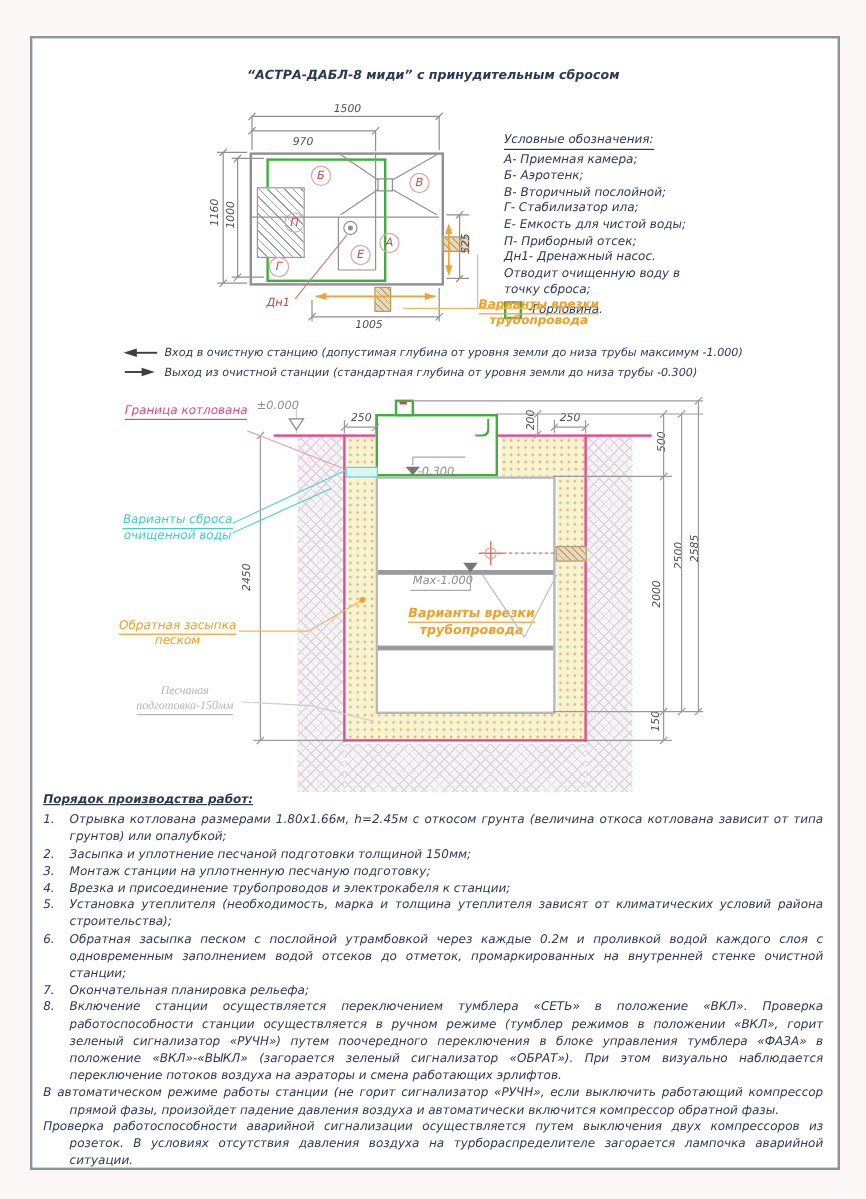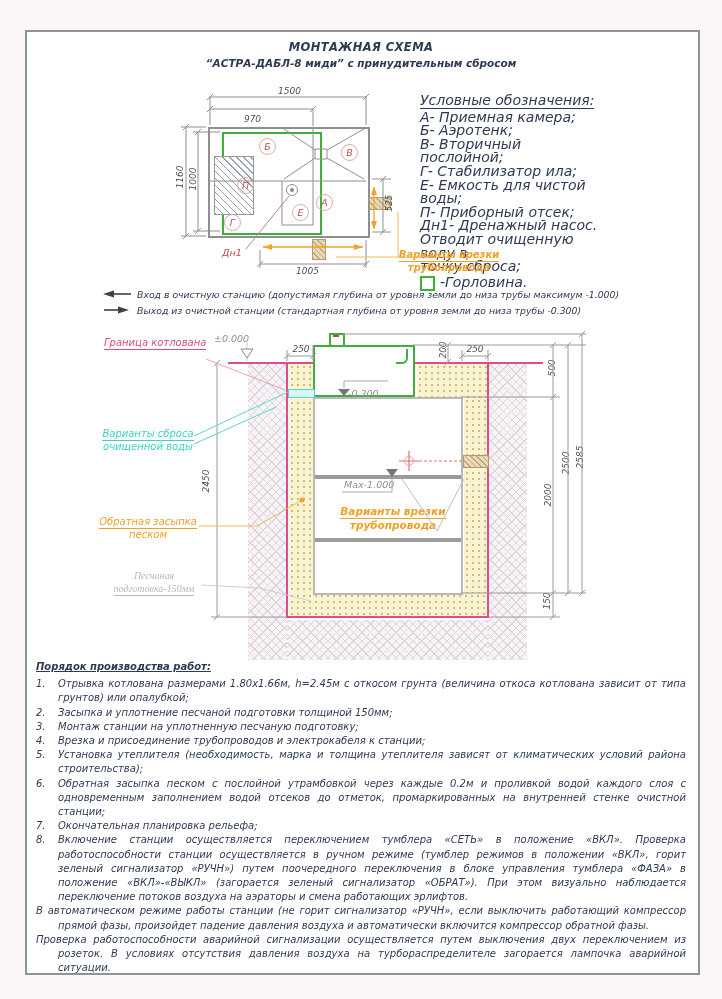--- a/index.html
+++ b/index.html
@@ -37,42 +37,41 @@
   .lev{position:absolute;font-size:9.5px;color:#8f8f8f;white-space:nowrap;}
   .lbl{position:absolute;font-size:10px;line-height:12.5px;white-space:nowrap;}
   .crimson{color:#d94f7e;}
   .cyan{color:#3ecfca;}
   .orange{color:#efa028;}
   .ltgray{color:#b8b6ba;font-family:Liberation Serif, serif;}
   .red{color:#c0504d;text-align:right;}
   .und{border-bottom:1px solid currentColor;padding-bottom:1px;}
   .w600{font-weight:600;}
   
-  .legend{position:absolute;left:420px;top:94px;width:180px;font-size:14px;line-height:13.6px;}
+  .legend{position:absolute;left:420px;top:110px;width:180px;font-size:10px;line-height:13.6px;}
   .legend .hdr{display:inline-block;border-bottom:1px solid currentColor;margin-bottom:2px;}
   .gorl{display:flex;align-items:center;margin-top:2px;}
   .gsq{display:inline-block;width:11px;height:11px;border:2px solid #3fae3c;margin-right:5px;flex:none;}
   
   .iot{position:absolute;font-size:9.3px;line-height:11px;white-space:nowrap;}
   
   .wo{position:absolute;left:36px;top:660px;width:650px;font-size:10px;line-height:14.2px;}
   .wo-h{font-weight:700;text-decoration:underline;margin-bottom:3px;}
   .wo-row{display:flex;}
   .wo-n{flex:0 0 22px;}
   .wo-t{flex:1;text-align:justify;}
   .wo-p{padding-left:22px;text-indent:-22px;text-align:justify;}
   svg{pointer-events:none;}
 </style>
 </head>
 <body>
 
 <div id="page">
   <div class="frame abs"></div>
 
-  <div class="abs title1">МОНТАЖНАЯ СХЕМА</div>
   <div class="abs title2">“АСТРА-ДАБЛ-8 миди” с принудительным сбросом</div>
 
   <div class="abs plan-outer" style="left:208px;top:127px;width:158px;height:107px;"></div>
   <div class="abs plan-green" style="left:222px;top:132px;width:96px;height:99px;"></div>
   <div class="abs planhatch" style="left:214px;top:156px;width:38px;height:57px;"></div>
   <div class="abs pipe-tan" style="left:369px;top:197px;width:20px;height:11px;"></div>
   <div class="abs pipe-tan" style="left:312px;top:239px;width:12px;height:19px;"></div>
 
   <div class="abs soil" style="left:248px;top:363px;width:39px;height:297px;"></div>
   <div class="abs soil" style="left:488px;top:363px;width:39px;height:297px;"></div>
@@ -271,15 +270,15 @@
     </div>
     <div class="wo-row">
       <span class="wo-n">7.</span>
       <span class="wo-t">Окончательная планировка рельефа;</span>
     </div>
     <div class="wo-row">
       <span class="wo-n">8.</span>
       <span class="wo-t">Включение станции осуществляется переключением тумблера «СЕТЬ» в положение «ВКЛ». Проверка работоспособности станции осуществляется в ручном режиме (тумблер режимов в положении «ВКЛ», горит зеленый сигнализатор «РУЧН») путем поочередного переключения в блоке управления тумблера «ФАЗА»  в положение «ВКЛ»-«ВЫКЛ» (загорается зеленый сигнализатор «ОБРАТ»).  При этом визуально наблюдается переключение потоков воздуха на аэраторы и смена работающих эрлифтов.</span>
     </div>
     <div class="wo-p">В автоматическом режиме работы станции (не горит сигнализатор «РУЧН», если выключить работающий компрессор прямой фазы, произойдет падение давления воздуха и автоматически включится компрессор обратной фазы.</div>
-    <div class="wo-p">Проверка работоспособности аварийной сигнализации осуществляется путем выключения двух переключением из розеток. В условиях  отсутствия давления воздуха на турбораспределителе загорается лампочка аварийной ситуации.</div>
+    <div class="wo-p">Проверка работоспособности аварийной сигнализации осуществляется путем выключения двух компрессоров из розеток. В условиях  отсутствия давления воздуха на турбораспределителе загорается лампочка аварийной ситуации.</div>
   </div>
 </div>
 
 </body></html>

